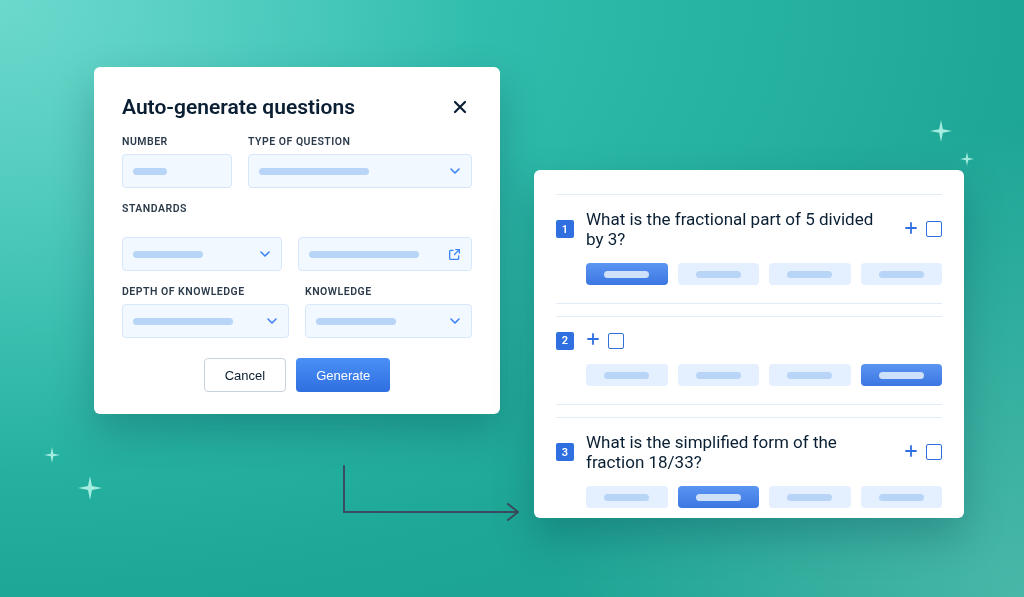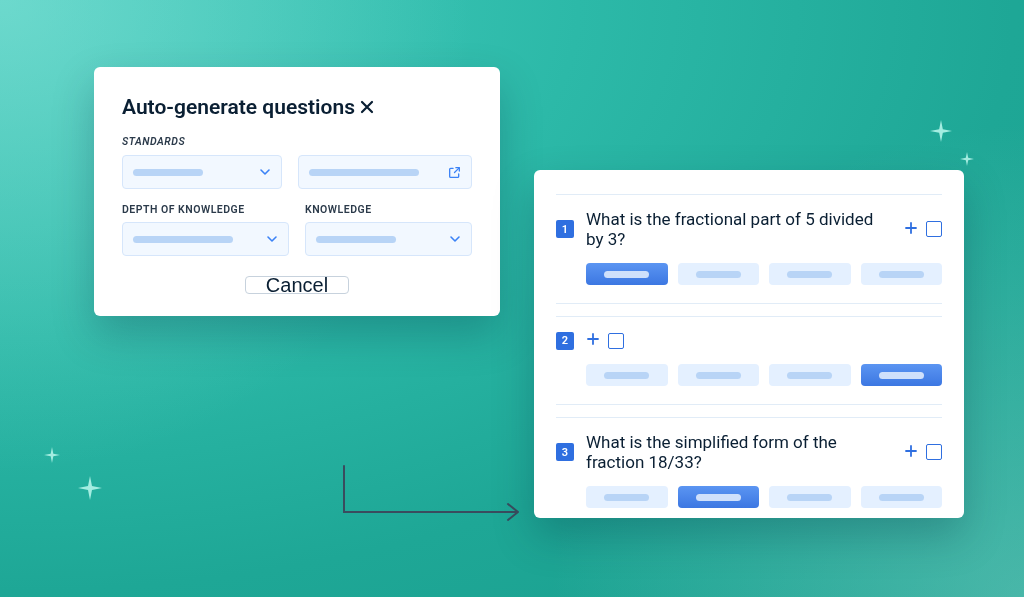--- a/index.html
+++ b/index.html
@@ -31,21 +31,21 @@
   .modal {
     position: absolute;
     left: 94px;
     top: 67px;
     width: 406px;
     background: #fff;
     border-radius: 6px;
     box-shadow: 0 18px 40px rgba(0, 40, 60, 0.25);
     padding: 28px 28px 22px 28px;
   }
-  .modal-header { display:flex; align-items:center; margin-bottom: 16px; }
+  .modal-header { display:flex; align-items:center; justify-content:space-between; margin-bottom: 16px; }
   .modal-title { font-size: 21px; font-weight: 600; color: #0a1f33; }
   .close-btn {
     width: 24px; height: 24px; display:flex; align-items:center; justify-content:center;
     cursor:pointer; color:#0a1f33;
   }
 
   .field-row { display:flex; gap: 16px; margin-bottom: 14px; }
   .field-col { flex:1 1 0; }
   .field-label {
     font-size: 10.5px; font-weight: 600; letter-spacing: 0.5px;
@@ -73,21 +73,21 @@
   }
   .textarea-box .line {
     height:7px; border-radius:4px; background:#b8d4f6; margin-bottom:10px;
   }
   .textarea-box .line:last-child { margin-bottom:0; }
 
   .modal-footer {
     display:flex; justify-content:center; gap:10px; margin-top: 20px;
   }
   .btn {
-    height: 18px; padding: 0 20px; border-radius:4px; font-size:20px;
+    height: 34px; padding: 0 20px; border-radius:4px; font-size:13px;
     display:inline-flex; align-items:center; justify-content:center; cursor:pointer;
     border: none;
   }
   .btn-secondary {
     background:#fff; color:#0a1f33; border:1px solid #c7d2dd;
   }
   .btn-primary {
     background: linear-gradient(180deg, #4a8ff6, #2f6fe0);
     color:#fff; font-weight:500;
   }
@@ -166,22 +166,41 @@
 <div class="modal">
   <div class="modal-header">
     <div class="modal-title">Auto-generate questions</div>
     <div class="close-btn">
       <svg width="16" height="16" viewBox="0 0 16 16">
           <path d="M3 3 L13 13 M13 3 L3 13" stroke="#0a1f33" stroke-width="2.2" stroke-linecap="round"></path>
         </svg>
     </div>
   </div>
 
-
-  <div class="field-row" style="margin-bottom:1px;font-style:italic;">
+  <div class="field-row">
+    <div class="field-col" style="flex:0 0 110px;">
+      <div class="field-label">NUMBER</div>
+      <div class="input-box">
+        <span class="ph" style="width:34px;"></span>
+      </div>
+    </div>
+    <div class="field-col">
+      <div class="field-label">TYPE OF QUESTION</div>
+      <div class="input-box">
+        <span class="ph" style="width:110px;"></span>
+        <span class="chevron">
+          <svg width="12" height="12" viewBox="0 0 12 12">
+              <path d="M2 4 L6 8 L10 4" fill="none" stroke="#3b82f6" stroke-width="1.6" stroke-linecap="round" stroke-linejoin="round"></path>
+            </svg>
+        </span>
+      </div>
+    </div>
+  </div>
+
+  <div class="field-row" style="margin-bottom:16px;">
     <div class="field-col">
       <div class="field-label">STANDARDS</div>
     </div>
   </div>
   <div class="field-row">
     <div class="field-col" style="flex:0 0 160px;">
       <div class="input-box">
         <span class="ph" style="width:70px;"></span>
         <span class="chevron">
           <svg width="12" height="12" viewBox="0 0 12 12">
@@ -225,20 +244,21 @@
               <path d="M2 4 L6 8 L10 4" fill="none" stroke="#3b82f6" stroke-width="1.6" stroke-linecap="round" stroke-linejoin="round"></path>
             </svg>
         </span>
       </div>
     </div>
   </div>
 
 
   <div class="modal-footer">
     <button class="btn btn-secondary">Cancel</button>
+    <button class="btn btn-primary">Generate</button>
   </div>
 </div>
 
 <svg class="arrow-connector" viewBox="0 0 185 66">
   <path d="M4 2 V48 H176" fill="none" stroke="#3a4c5e" stroke-width="2" stroke-linecap="round"></path>
   <path d="M168 40 L178 48 L168 56" fill="none" stroke="#3a4c5e" stroke-width="2" stroke-linecap="round" stroke-linejoin="round"></path>
 </svg>
 
 <div class="results">
 <div class="qitem">

